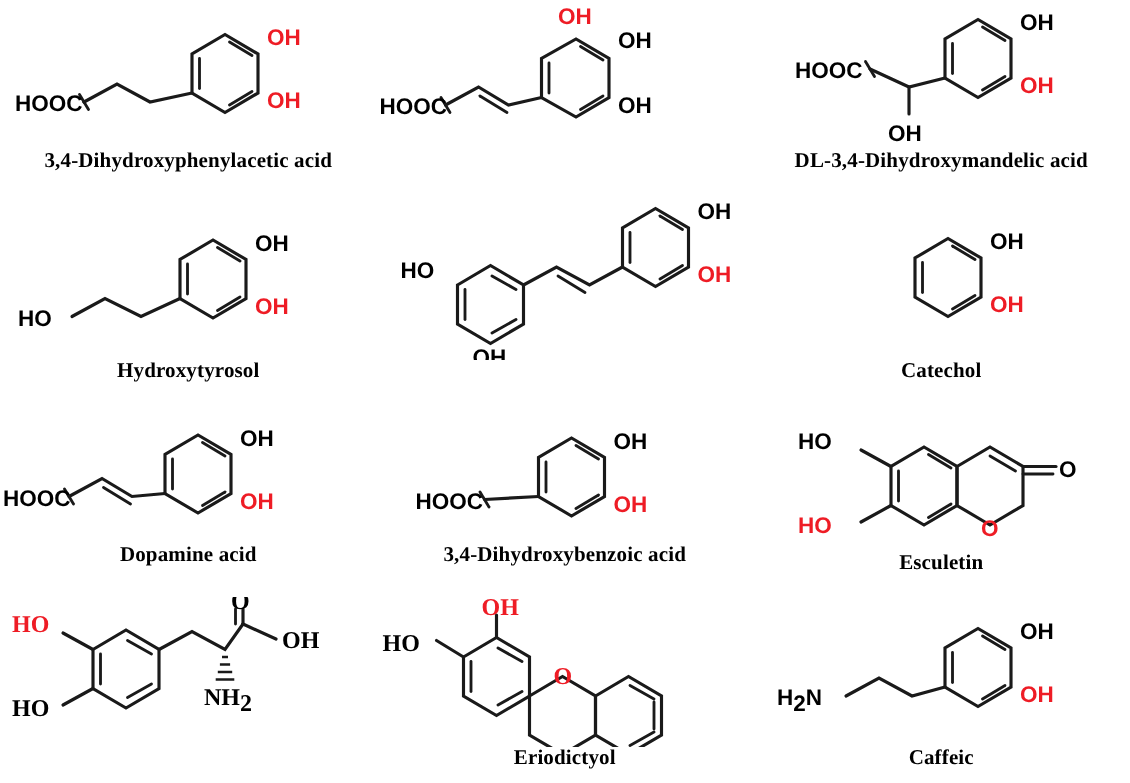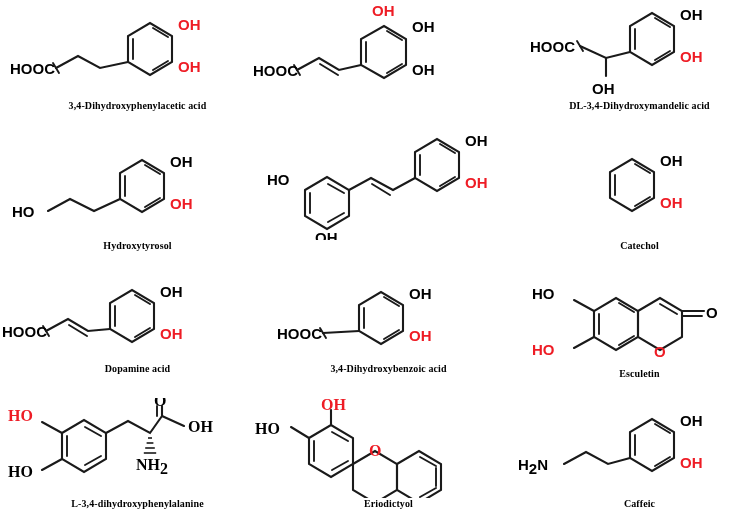--- a/index.html
+++ b/index.html
@@ -23,26 +23,26 @@
     position: absolute;
     box-sizing: border-box;
   }
   .struct {
     position: absolute;
     left: 0;
     top: 0;
   }
   .caption {
     position: absolute;
-    left: 12px;
+    left: 0;
     width: 100%;
     text-align: center;
     font-family: "Liberation Serif", serif;
     font-weight: bold;
-    font-size: 10px;
+    font-size: 14px;
     color: #000000;
     letter-spacing: 0.1px;
     white-space: nowrap;
   }
   
   svg text {
     font-family: "Liberation Sans", sans-serif;
     font-weight: bold;
     font-size: 15px;
     fill: #000000;
@@ -256,21 +256,20 @@
       </g>
 
       <line class="bond" x1="62" y1="35" x2="42" y2="24"></line>
       <line class="bond" x1="62" y1="61" x2="42" y2="72"></line>
       <text x="8" y="23" class="red serif">HO</text>
       <text x="8" y="79" class="serif">HO</text>
       <text x="154" y="8" class="serif">O</text>
       <text x="188" y="34" class="serif">OH</text>
       <text x="136" y="72" class="serif">NH<tspan class="sub" dy="4">2</tspan></text>
     </svg>
-    <div class="caption" style="top:100px;">L-3,4-dihydroxyphenylalanine</div>
   </div>
 
   <div class="cell" style="left:251px; top:398px; width:251px; height:124px;">
     <svg class="struct" width="251" height="100" viewBox="0 0 251 100">
 
       <polygon class="bond" points="58,40 80,27 102,40 102,66 80,79 58,66"></polygon>
       <line class="bond-thin" x1="63" y1="43" x2="63" y2="63"></line>
       <line class="bond-thin" x1="81" y1="34" x2="97" y2="43"></line>
       <line class="bond-thin" x1="97" y1="63" x2="81" y2="72"></line>
 

